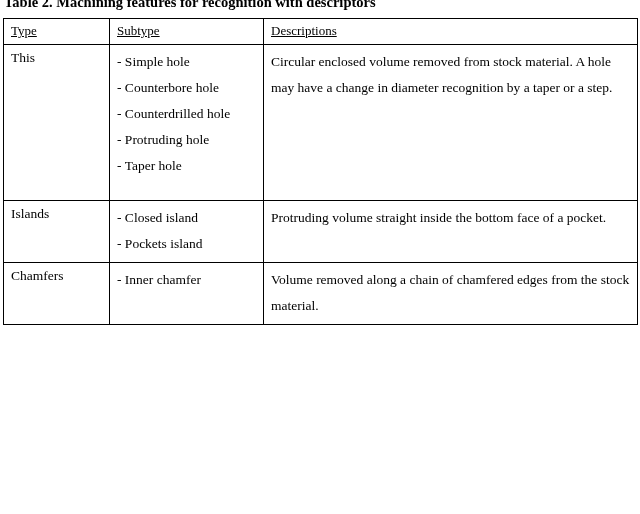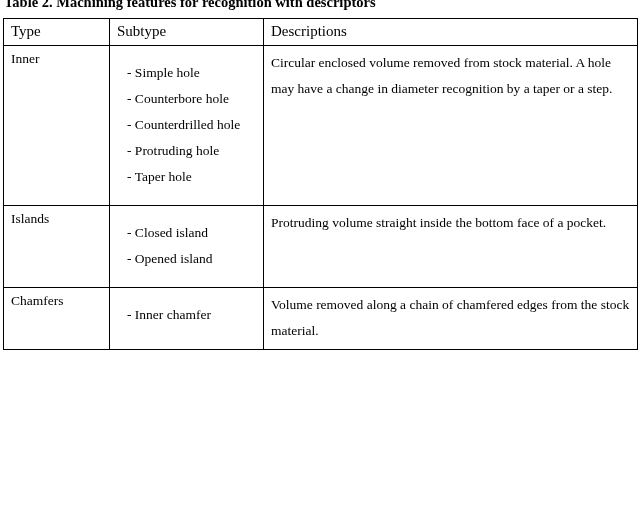--- a/index.html
+++ b/index.html
@@ -43,33 +43,34 @@
     font-size: 13.5px;
   }
   table.feat td, table.feat th {
     border: 1px solid #000000;
     vertical-align: top;
     padding: 4px 7px 5px 7px;
     font-weight: normal;
     text-align: left;
   }
   thead td {
-    font-size: 15px;
+    font-size: 13px;
     padding-top: 4px;
     padding-bottom: 5px;
+    text-decoration: underline;
   }
   .col-type { width: 106px; }
   .col-sub  { width: 154px; }
   .col-desc { width: 374px; }
 
   .type-cell {
     line-height: 17px;
   }
   .sub-list {
-    margin: 10px;
+    margin: 0;
     padding: 0;
     list-style: none;
   }
   .sub-list li {
     line-height: 26px;
     white-space: nowrap;
   }
   .desc-cell {
     line-height: 26px;
   }
@@ -97,41 +98,41 @@
     <thead>
       <tr>
         <td>Type</td>
         <td>Subtype</td>
         <td>Descriptions</td>
       </tr>
     </thead>
     <tbody>
 
       <tr class="r-holes">
-        <td class="type-cell">Inner</td>
+        <td class="type-cell">This</td>
         <td>
           <ul class="sub-list">
             <li>- Simple hole</li>
             <li>- Counterbore hole</li>
             <li>- Counterdrilled hole</li>
             <li>- Protruding hole</li>
             <li>- Taper hole</li>
           </ul>
         </td>
         <td class="desc-cell">Circular enclosed volume removed from stock material. A hole may have a change in diameter recognition by a taper or a step.</td>
       </tr>
 
 
 
       <tr class="r-islands">
         <td class="type-cell">Islands</td>
         <td>
           <ul class="sub-list">
             <li>- Closed island</li>
-            <li>- Opened island</li>
+            <li>- Pockets island</li>
           </ul>
         </td>
         <td class="desc-cell">Protruding volume straight inside the bottom face of a pocket.</td>
       </tr>
 
 
       <tr class="r-chamfers">
         <td class="type-cell">Chamfers</td>
         <td>
           <ul class="sub-list">

